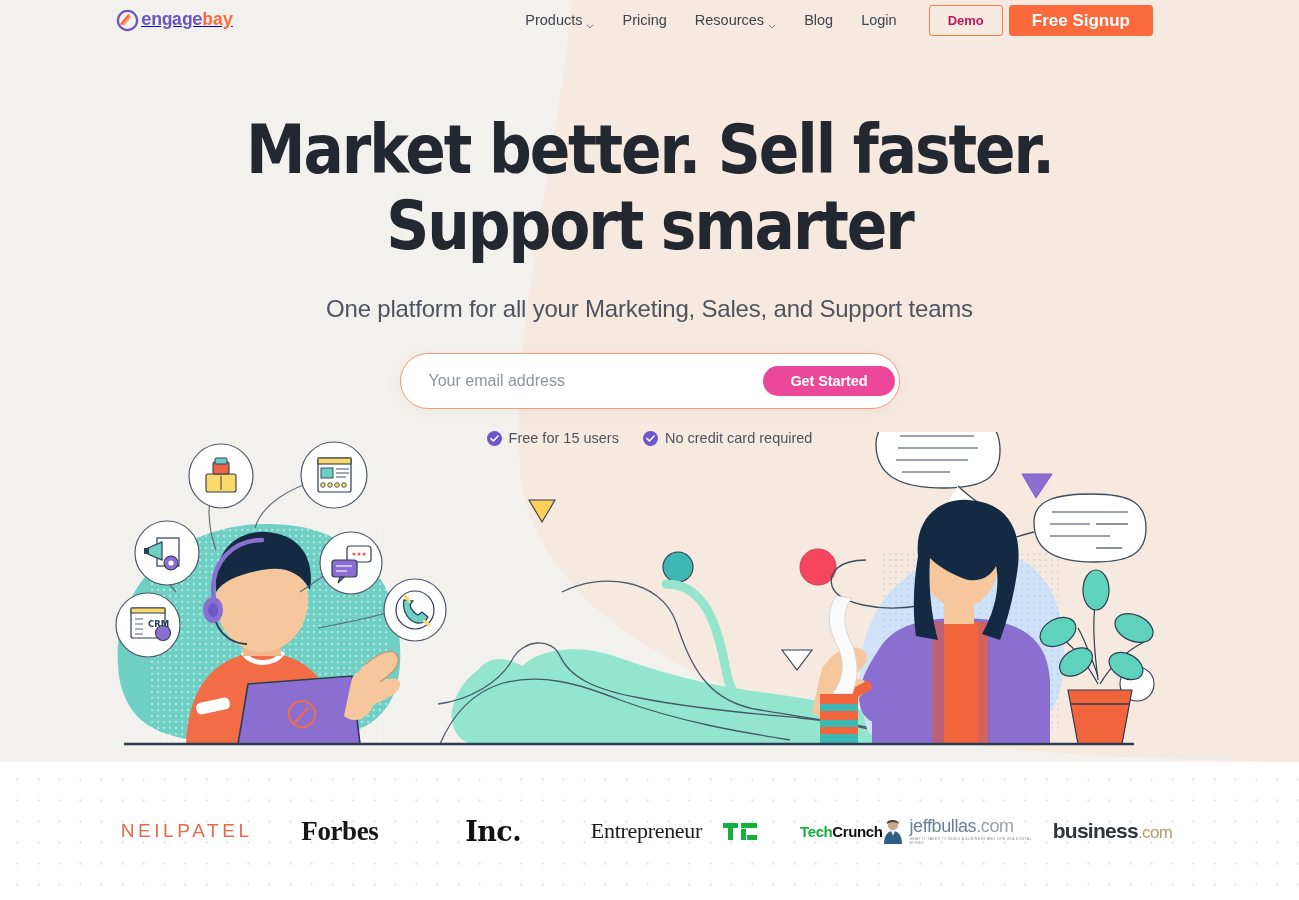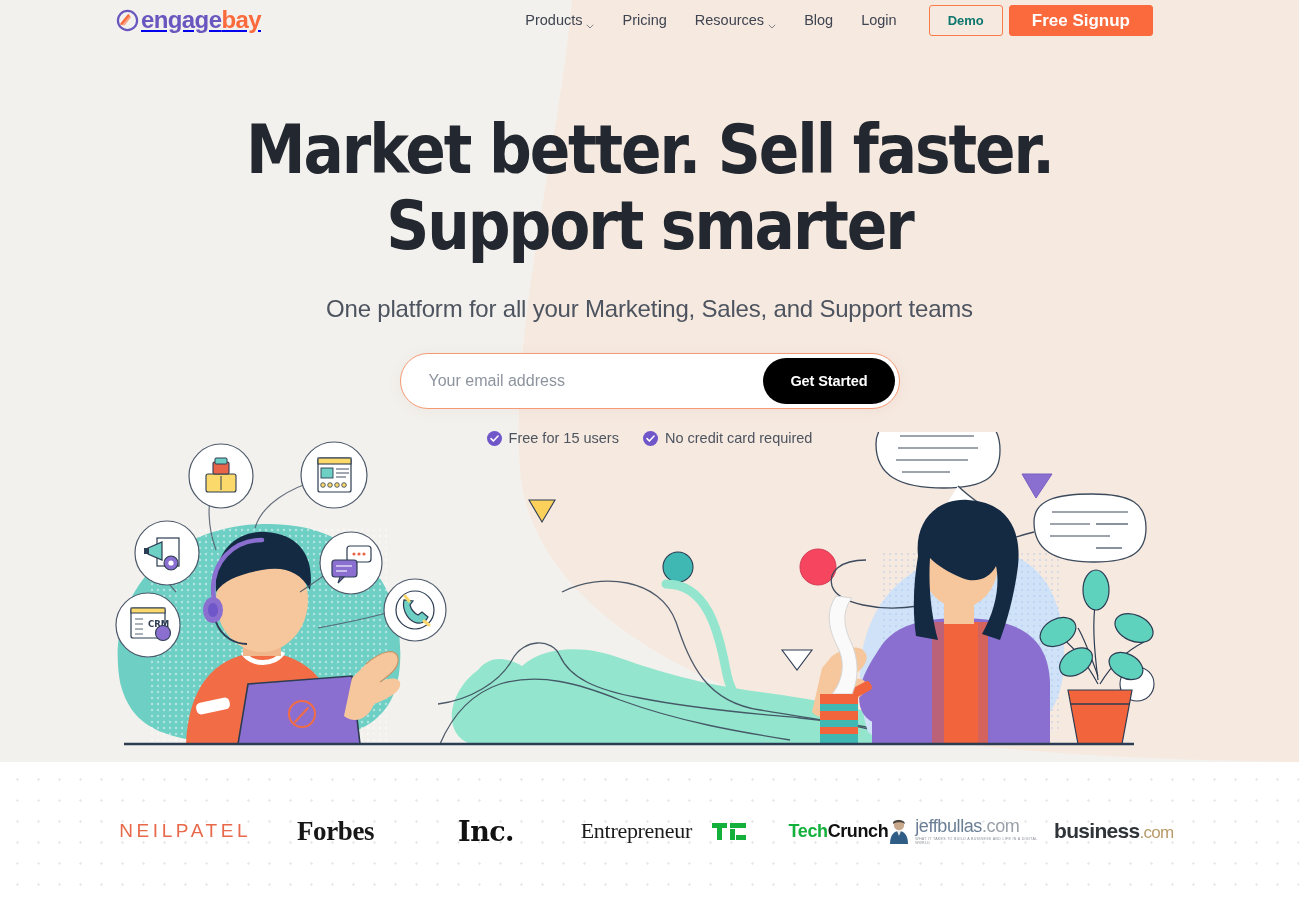--- a/index.html
+++ b/index.html
@@ -29,22 +29,22 @@
   
   .topbar {
     position: relative; z-index: 6;
     height: 40px;
     display: flex; align-items: center;
     padding: 0 146px 0 116px;
   }
   .logo { display: flex; align-items: center; gap: 2px; flex: 0 0 auto; }
   .logo-mark { width: 23px; height: 23px; flex: 0 0 auto; }
   .logo-text {
-    font-family: Liberation Sans, sans-serif;
-    font-size: 24px; font-weight: 700; letter-spacing: -0.6px;
+    font-family: Liberation Mono, monospace;
+    font-size: 18px; font-weight: 700; letter-spacing: -0.6px;
     line-height: 1;
   }
   .logo-text .lt-a { color: #6957bf; }
   .logo-text .lt-b { color: #fb6a3c; }
 
   .nav {
     margin-left: auto;
     display: flex; align-items: center; gap: 0;
   }
   .nav-item {
@@ -52,21 +52,21 @@
     padding: 0 14px; display: flex; align-items: flex-end; gap: 4px;
     cursor: pointer; white-space: nowrap;
   }
   .chev {
     width: 8px; height: 5px; display: inline-block;
     position: relative; top: 1px;
   }
   .chev svg { display: block; }
   .btn-demo {
     margin-left: 18px;
-    border: 1px solid #fb7a4a; color: #0f766e; background: transparent;
+    border: 1px solid #fb7a4a; color: #be185d; background: transparent;
     border-radius: 3px; font-size: 13px; font-weight: 700;
     padding: 0 18px; height: 31px; line-height: 29px;
     cursor: pointer; white-space: nowrap;
   }
   .btn-signup {
     margin-left: 6px;
     border: 1px solid #fb6a3c; background: #fb6a3c; color: #fff;
     border-radius: 3px; font-size: 17px; font-weight: 700;
     padding: 0 22px; height: 31px; line-height: 29px;
     cursor: pointer; white-space: nowrap;
@@ -104,22 +104,22 @@
     box-shadow: 0 2px 14px rgba(150,120,100,0.07);
   }
   .capture input {
     flex: 1; border: 0; outline: 0; background: transparent;
     font-family: "Liberation Sans", sans-serif;
     font-size: 16px; color: #3e4450;
     padding: 0 20px 0 28px;
   }
   .capture input::placeholder { color: #8d949e; }
   .btn-getstarted {
-    background: #000000; color: #fff; border: 0;
-    height: 46px; border-radius: 26px;
+    background: #ec4899; color: #fff; border: 0;
+    height: 30px; border-radius: 26px;
     font-size: 14.5px; font-weight: 700;
     padding: 0 27px; cursor: pointer; white-space: nowrap;
     letter-spacing: -0.1px;
   }
 
   .assurances {
     position: relative; z-index: 5;
     display: flex; justify-content: center; align-items: center;
     gap: 24px; margin-top: 21px;
   }
@@ -160,21 +160,21 @@
   .lg-inc {
     color: #111; font-size: 27px; font-weight: 700;
     font-family: "DejaVu Serif", serif; letter-spacing: -0.6px;
   }
   .lg-entrepreneur {
     color: #1b1b1b; font-size: 22px; font-weight: 400;
     font-family: "Liberation Serif", serif; letter-spacing: -0.3px;
   }
   .lg-techcrunch { display: flex; align-items: center; gap: 7px; }
   .tc-mark { width: 34px; height: 17px; flex: 0 0 auto; }
-  .tc-text { font-size: 18px; font-weight: 700; letter-spacing: -0.4px; margin-left: 36px; }
+  .tc-text { font-size: 15px; font-weight: 700; letter-spacing: -0.4px; margin-left: 36px; }
   .tc-text .tc-g { color: #14b03c; }
   .tc-text .tc-k { color: #111; }
 
   .lg-jeffbullas { display: flex; align-items: center; gap: 5px; }
   .jb-avatar { width: 22px; height: 26px; flex: 0 0 auto; }
   .jb-texts { display: flex; flex-direction: column; line-height: 1; }
   .jb-main { font-size: 18px; letter-spacing: -0.4px; }
   .jb-main .jb-a { color: #6a7f96; }
   .jb-main .jb-b { color: #9aa1a9; }
   .jb-sub { font-size: 3.6px; color: #8a8f96; letter-spacing: 0.3px; margin-top: 3px; }

